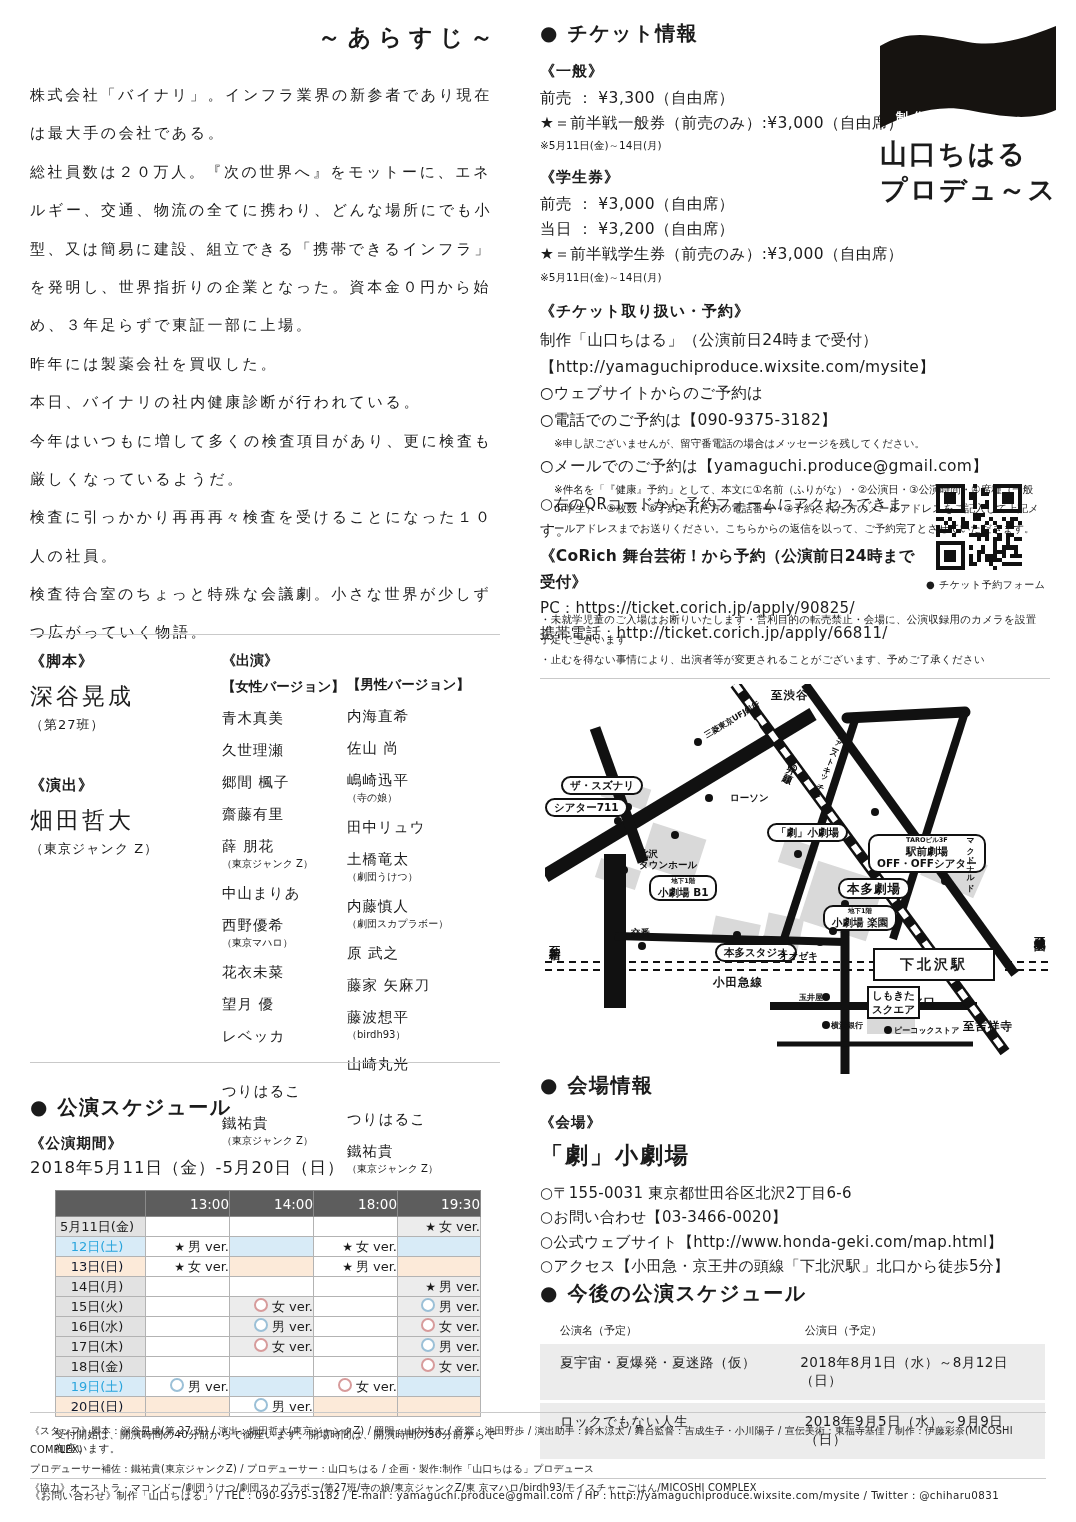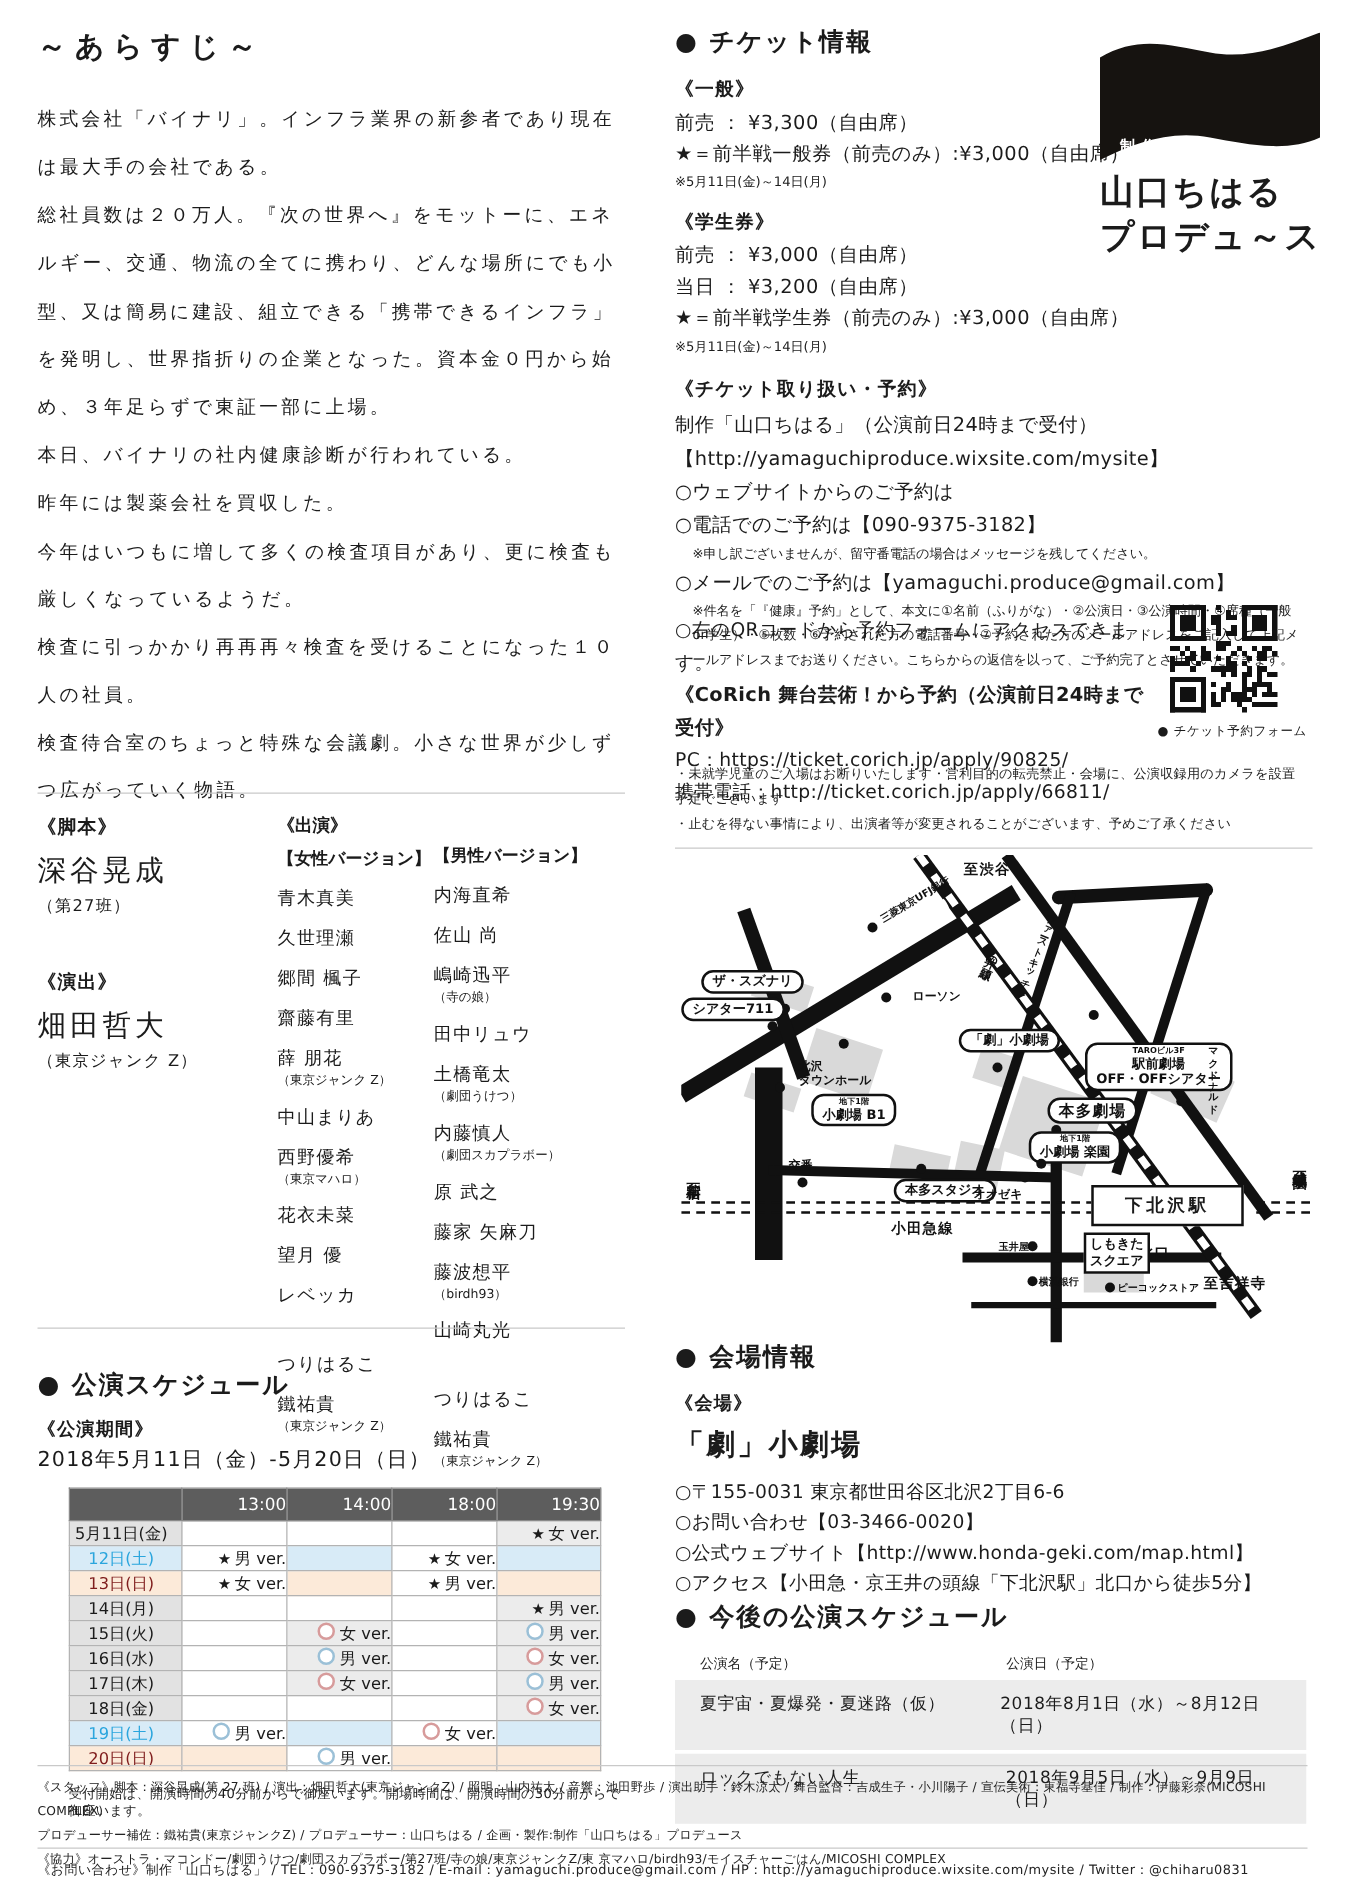--- a/index.html
+++ b/index.html
@@ -2,21 +2,21 @@
 <html><head>
 <meta charset="utf-8">
 <style>
   html,body{margin:0;padding:0;background:#fff}
   .page{position:relative;width:1076px;height:1522px;background:#fff;overflow:hidden;
         font-family:"DejaVu Sans",sans-serif;color:#1b1b1b}
   .abs{position:absolute}
   .hr{position:absolute;border-top:1px solid #c9c9c9;height:0}
 
   
-  .p-syn-title{left:30px;top:22px;width:470px;font-size:23px;font-weight:bold;letter-spacing:7px;text-align:left}
+  .p-syn-title{left:30px;top:22px;width:470px;font-size:23px;font-weight:bold;letter-spacing:7px;text-align:right}
   .p-synopsis{left:30px;top:76px;width:476px}
   .syn-p{margin:0;font-size:15px;line-height:2.56;letter-spacing:2.6px}
   .hr-a{left:30px;top:634px;width:470px}
   .hr-b{left:30px;top:1062px;width:470px}
 
   .p-credits{left:30px;top:652px;width:190px}
   .cred-label{font-size:15px;font-weight:bold;letter-spacing:1px}
   .cred-name{font-size:23px;letter-spacing:3px;margin-top:10px}
   .cred-note{font-size:13px;letter-spacing:1px;margin-top:4px}
   .cred-block2{margin-top:42px}
@@ -36,21 +36,21 @@
   .period{margin-top:4px;font-size:16.5px;letter-spacing:1px}
   table.sched{margin:11px 0 0 25px;border-collapse:collapse;table-layout:fixed;width:425px}
   .sched th,.sched td{border:1px solid #b3b3b3;padding:0;text-align:right;font-size:13px;height:19px;white-space:nowrap}
   .sched thead th{background:#5d5d5d;color:#fff;font-weight:normal;font-size:13.5px;height:25px;border-color:#8a8a8a}
   .sched td.date{background:#e2e2e2;text-align:center;padding-right:7px}
   .sched tr.sat td{background:#d8ebf7}
   .sched tr.sun td{background:#fcead9}
   .sched tr.sat td.slot.filled,.sched tr.sun td.slot.filled{background:#fff}
   .sched tr.normal td.slot.filled{background:#ececec}
   .sched tr.sat td.date{color:#2aa5dd}
-  .sched tr.sun td.date{color:#7f1d1d}
+  .sched tr.sun td.date{color:#0f172a}
   .star{margin-right:3px;font-size:12px}
   .ring{display:inline-block;width:10px;height:10px;border-radius:50%;border:2px solid;vertical-align:-1px;margin-right:4px;background:#fff}
   .ring.pink{border-color:#d79b9b}
   .ring.blue{border-color:#9bc0d7}
   .sched-note{margin:11px 0 0 25px;font-size:10.5px;letter-spacing:.3px}
 
   
   .p-tickets{left:540px;top:20px;width:400px}
   .t-label{font-size:15px;font-weight:bold;margin:15px 0 5px;letter-spacing:1px}
   .t-line{font-size:15.5px;line-height:1.62;letter-spacing:.4px}
@@ -115,22 +115,22 @@
 </style>
 </head>
 <body>
 
 <div class="page">
 
   <div class="abs p-syn-title">～あらすじ～</div>
   <div class="abs p-synopsis">
       <p class="syn-p">株式会社「バイナリ」。インフラ業界の新参者であり現在は最大手の会社である。</p>
       <p class="syn-p">総社員数は２０万人。『次の世界へ』をモットーに、エネルギー、交通、物流の全てに携わり、どんな場所にでも小型、又は簡易に建設、組立できる「携帯できるインフラ」を発明し、世界指折りの企業となった。資本金０円から始め、３年足らずで東証一部に上場。</p>
+      <p class="syn-p">昨年には製薬会社を買収した。</p>
       <p class="syn-p">本日、バイナリの社内健康診断が行われている。</p>
-      <p class="syn-p">昨年には製薬会社を買収した。</p>
       <p class="syn-p">今年はいつもに増して多くの検査項目があり、更に検査も厳しくなっているようだ。</p>
       <p class="syn-p">検査に引っかかり再再再々検査を受けることになった１０人の社員。</p>
       <p class="syn-p">検査待合室のちょっと特殊な会議劇。小さな世界が少しずつ広がっていく物語。</p>
     </div>
   <div class="hr hr-a"></div>
 
   <div class="abs p-credits">
     <div class="cred-label">《脚本》</div>
     <div class="cred-name">深谷晃成</div>
     <div class="cred-note">（第27班）</div>

